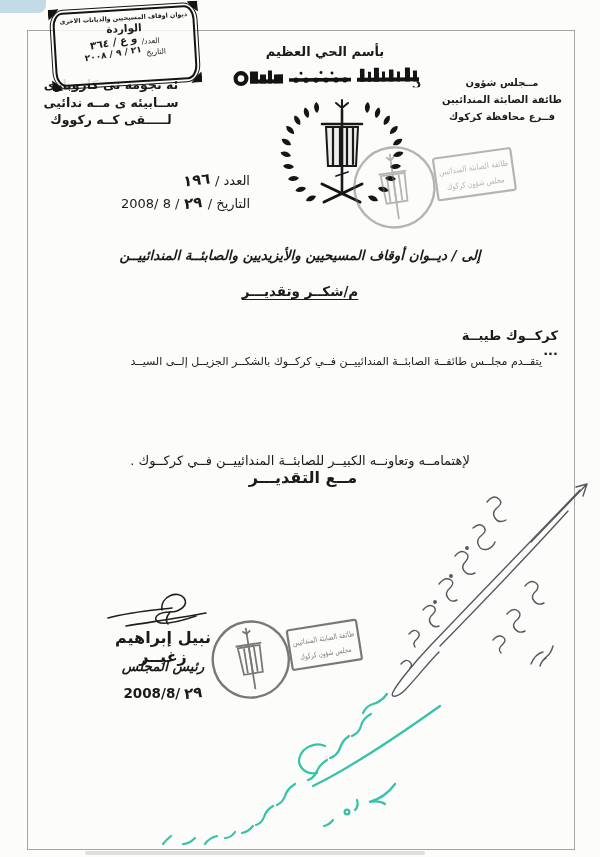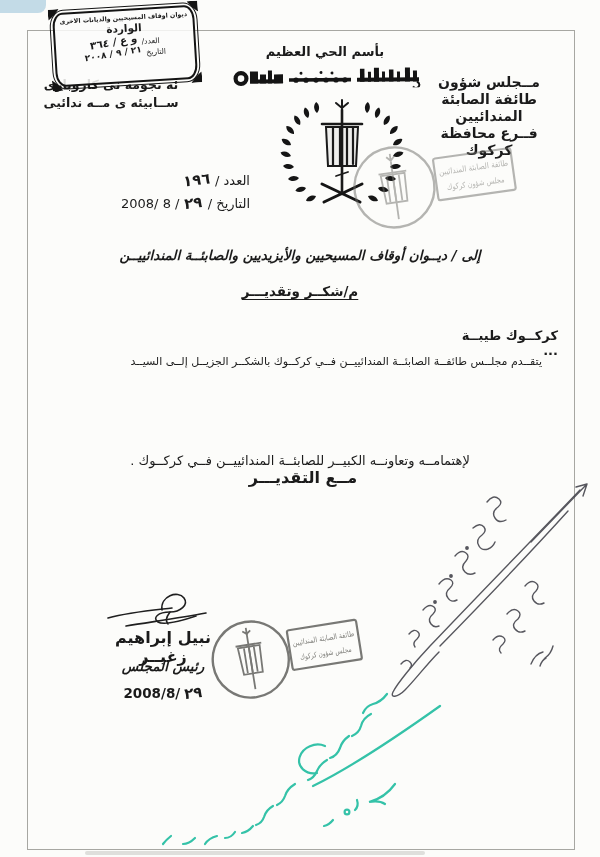--- a/index.html
+++ b/index.html
@@ -50,20 +50,21 @@
 
 <div class="page">
 
   <div class="abs" style="left:0;top:0;width:46px;height:13px;background:#b9d5e3;opacity:.85;border-bottom-right-radius:8px;"></div>
   <div class="abs frame" style="left:27px;top:30px;width:548px;height:820px;"></div>
   <div class="abs" style="left:85px;top:851px;width:340px;height:4px;background:#c7c7c3;opacity:.55;border-radius:2px;"></div>
 
   <div class="abs rtl ctr" style="left:33px;top:76px;width:156px;font-size:12.5px;font-weight:600;line-height:17.5px;z-index:1;">
     <div>ئه نجومه نی کاروباری</div>
     <div>ســابيئه ی مــه ندائيی</div>
+    <div>لـــــقی کــه رکووك</div>
   </div>
 
   <div class="abs in-stamp">
     <span class="corner c-tl"></span>
     <span class="corner c-tr"></span>
     <span class="corner c-bl"></span>
     <span class="corner c-br"></span>
     <div class="st-org">ديوان اوقاف المسيحيين والديانات الاخرى</div>
     <div class="st-recv">الواردة</div>
     <div class="st-row">
@@ -101,21 +102,21 @@
       <rect x="141" y="2" width="5" height="14"></rect>
         <rect x="149" y="6" width="3" height="10"></rect>
       <rect x="156" y="4" width="4.5" height="12"></rect>
         <rect x="164" y="6" width="3" height="10"></rect>
       <rect x="172" y="2" width="5" height="14"></rect>
         <rect x="180" y="5" width="4" height="11"></rect>
       <path d="M184,16 q4,3 1,6 q-3,2 -5,-1" fill="none" stroke="#141414" stroke-width="2"></path>
     </svg>
   </div>
 
-  <div class="abs rtl ctr" style="left:420px;top:74px;width:138px;font-size:14px;font-weight:600;line-height:17px;">
+  <div class="abs rtl ctr" style="left:433px;top:74px;width:138px;font-size:10px;font-weight:600;line-height:17px;">
     <div>مــجلس شؤون</div>
     <div>طائفة الصابئة المندائيين</div>
     <div>فــرع محافظة كركوك</div>
   </div>
 
   <div class="abs" style="left:272px;top:94px;width:140px;height:114px;z-index:1;">
     <svg width="140" height="114" viewBox="0 0 140 114">
       <defs>
         <path id="lf" d="M0 0 C3 -2.5 3.6 -8 0 -11 C-3.6 -8 -3 -2.5 0 0 Z" fill="#151515"></path>
         <g id="branchL">

